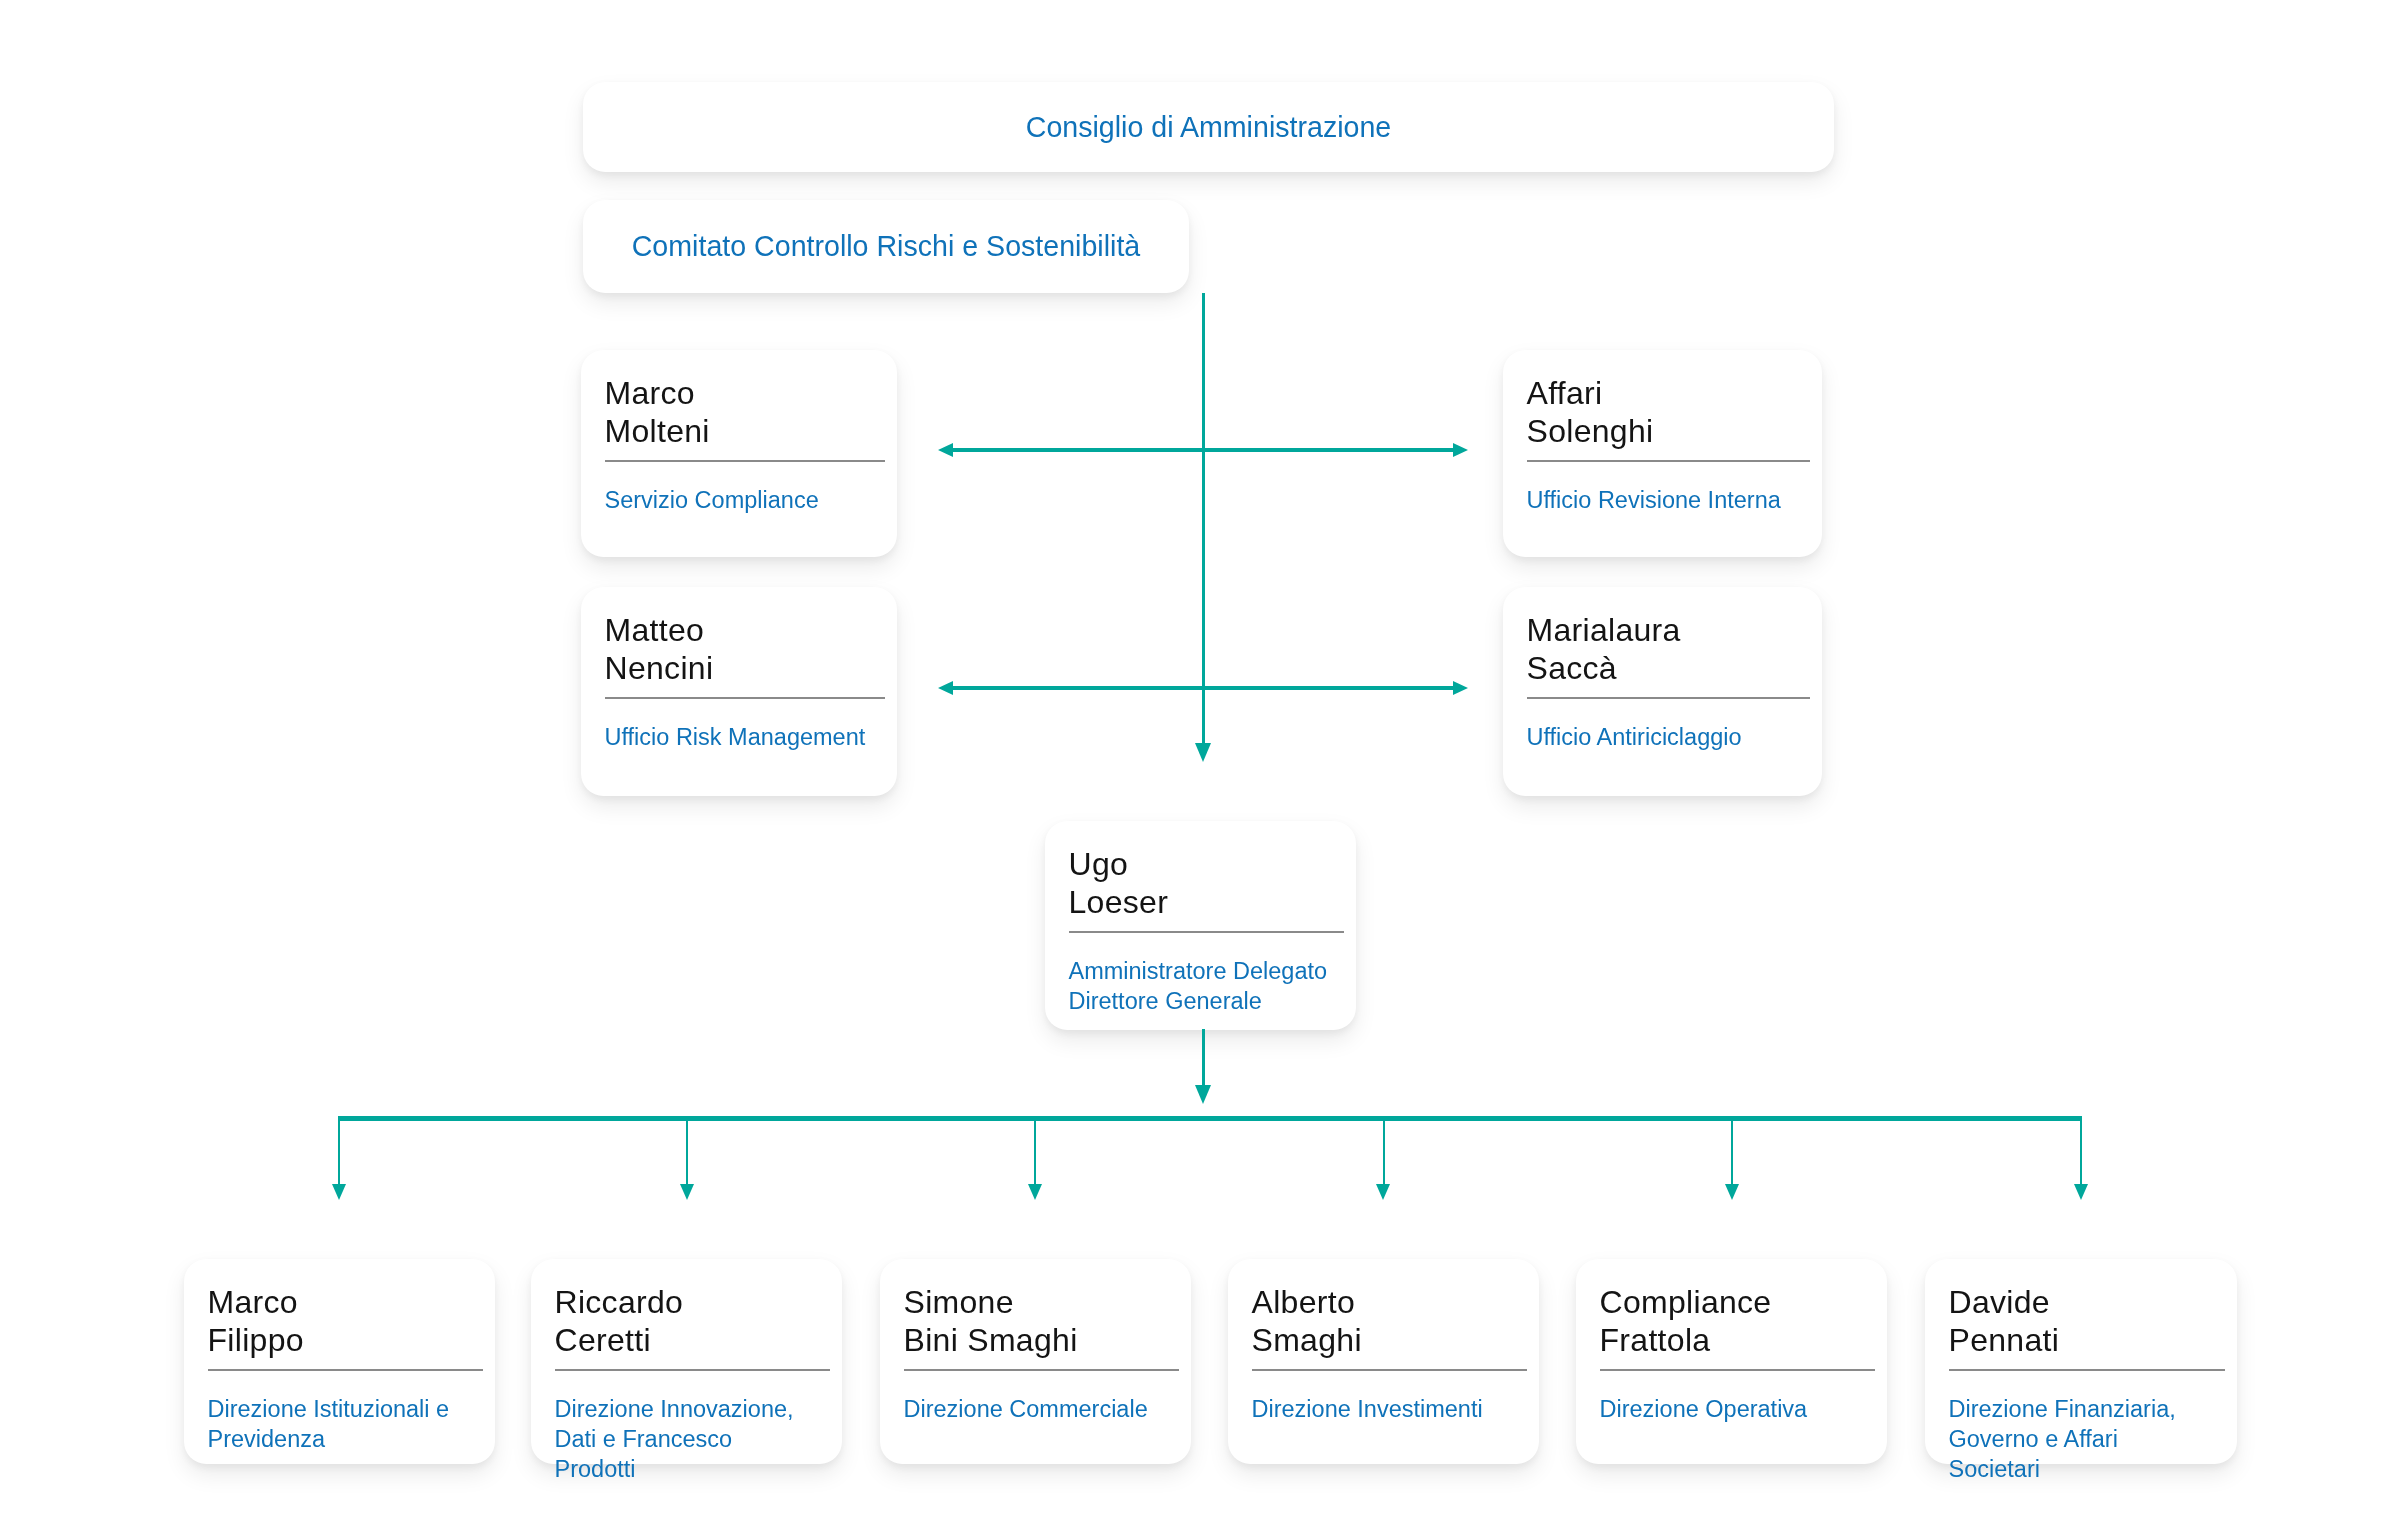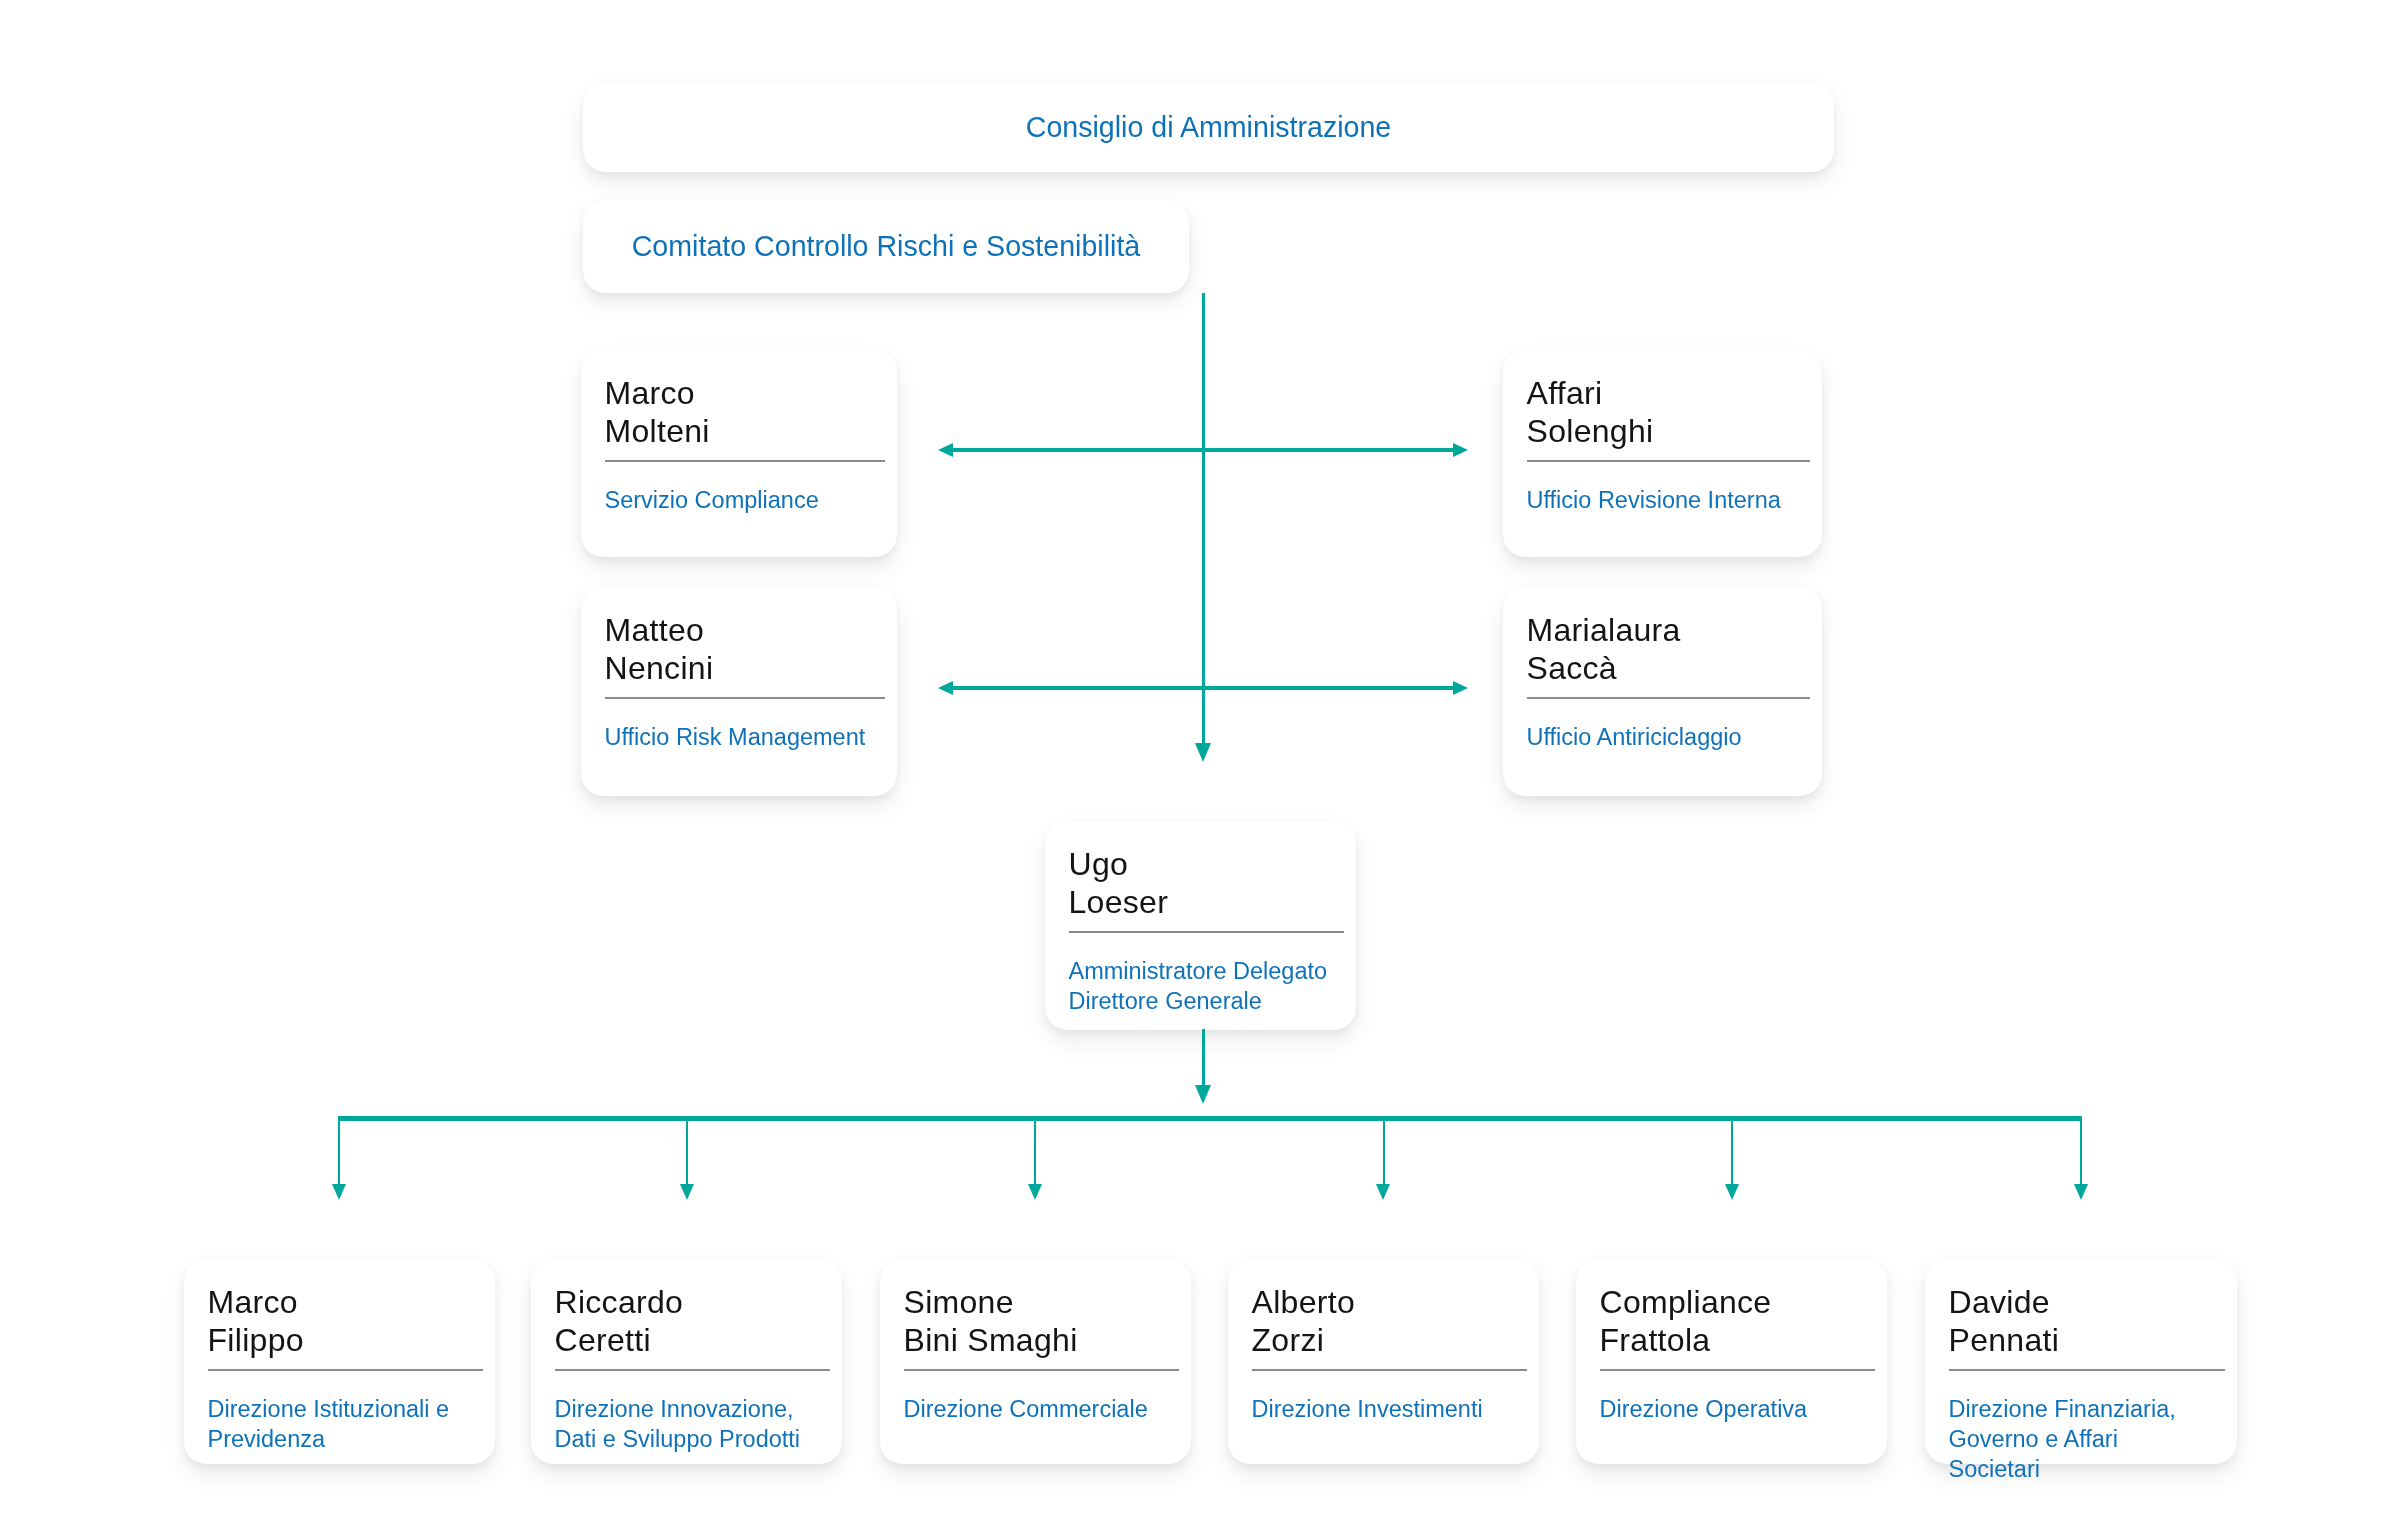--- a/index.html
+++ b/index.html
@@ -123,36 +123,36 @@
 Previdenza</div>
   </div>
 
   <div class="card person" style="left:531px;top:1259px;width:311px;height:205px">
     <div class="pname">
       <span>Riccardo</span>
       <span>Ceretti</span>
     </div>
     <div class="pdivider"></div>
     <div class="punit">Direzione Innovazione,
-Dati e Sviluppo Prodotti</div>
+Dati e Francesco Prodotti</div>
   </div>
 
   <div class="card person" style="left:880px;top:1259px;width:311px;height:205px">
     <div class="pname">
       <span>Simone</span>
       <span>Bini Smaghi</span>
     </div>
     <div class="pdivider"></div>
     <div class="punit">Direzione Commerciale</div>
   </div>
 
   <div class="card person" style="left:1228px;top:1259px;width:311px;height:205px">
     <div class="pname">
       <span>Alberto</span>
-      <span>Zorzi</span>
+      <span>Smaghi</span>
     </div>
     <div class="pdivider"></div>
     <div class="punit">Direzione Investimenti</div>
   </div>
 
   <div class="card person" style="left:1576px;top:1259px;width:311px;height:205px">
     <div class="pname">
       <span>Compliance</span>
       <span>Frattola</span>
     </div>

